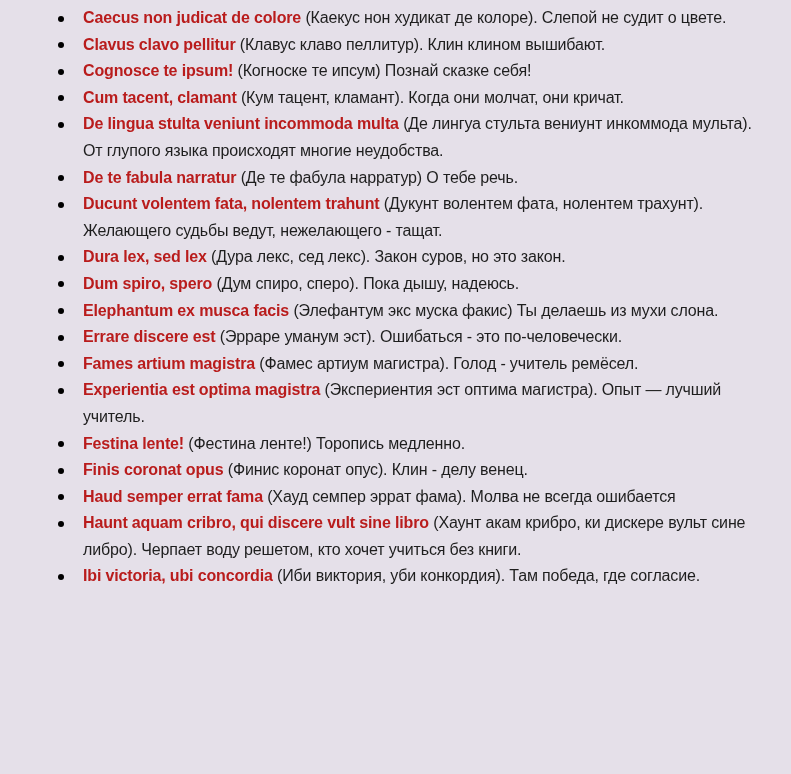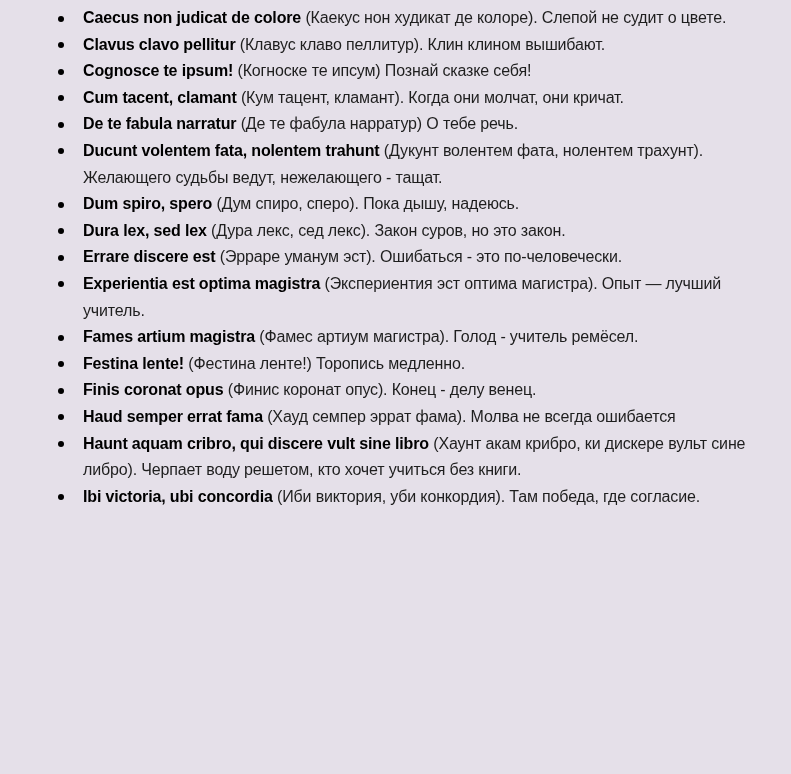--- a/index.html
+++ b/index.html
@@ -29,38 +29,40 @@
     position: absolute;
     left: -25px;
     top: 10.5px;
     width: 6px;
     height: 6px;
     border-radius: 50%;
     background: #000;
   }
   .latin {
     font-weight: bold;
-    color: #000000;
+    color: #b91c1c;
   }
 </style>
 </head>
 <body style="background: rgb(229, 224, 233);">
 
 <div>
   <ul class="proverb-list">
     <li class="proverb-item"><span class="dot"></span><b class="latin">Caecus non judicat de colore</b> <span>(Каекус нон худикат де колоре). Слепой не судит о цвете.</span></li>
     <li class="proverb-item"><span class="dot"></span><b class="latin">Clavus clavo pellitur</b> <span>(Клавус клаво пеллитур). Клин клином вышибают.</span></li>
     <li class="proverb-item"><span class="dot"></span><b class="latin">Cognosce te ipsum!</b> <span>(Когноске те ипсум) Познай сказке себя!</span></li>
     <li class="proverb-item"><span class="dot"></span><b class="latin">Cum tacent, clamant</b> <span>(Кум тацент, кламант). Когда они молчат, они кричат.</span></li>
+    <li class="proverb-item"><span class="dot"></span><b class="latin">De lingua stulta veniunt incommoda multa</b> <span>(Де лингуа стульта вениунт инкоммода мульта). От глупого языка происходят многие неудобства.</span></li>
     <li class="proverb-item"><span class="dot"></span><b class="latin">De te fabula narratur</b> <span>(Де те фабула нарратур) О тебе речь.</span></li>
     <li class="proverb-item"><span class="dot"></span><b class="latin">Ducunt volentem fata, nolentem trahunt</b> <span>(Дукунт волентем фата, нолентем трахунт). Желающего судьбы ведут, нежелающего - тащат.</span></li>
+    <li class="proverb-item"><span class="dot"></span><b class="latin">Dura lex, sed lex</b> <span>(Дура лекс, сед лекс). Закон суров, но это закон.</span></li>
     <li class="proverb-item"><span class="dot"></span><b class="latin">Dum spiro, spero</b> <span>(Дум спиро, сперо). Пока дышу, надеюсь.</span></li>
-    <li class="proverb-item"><span class="dot"></span><b class="latin">Dura lex, sed lex</b> <span>(Дура лекс, сед лекс). Закон суров, но это закон.</span></li>
+    <li class="proverb-item"><span class="dot"></span><b class="latin">Elephantum ex musca facis</b> <span>(Элефантум экс муска факис) Ты делаешь из мухи слона.</span></li>
     <li class="proverb-item"><span class="dot"></span><b class="latin">Errare discere est</b> <span>(Эрраре уманум эст). Ошибаться - это по-человечески.</span></li>
+    <li class="proverb-item"><span class="dot"></span><b class="latin">Fames artium magistra</b> <span>(Фамес артиум магистра). Голод - учитель ремёсел.</span></li>
     <li class="proverb-item"><span class="dot"></span><b class="latin">Experientia est optima magistra</b> <span>(Экспериентия эст оптима магистра). Опыт — лучший учитель.</span></li>
-    <li class="proverb-item"><span class="dot"></span><b class="latin">Fames artium magistra</b> <span>(Фамес артиум магистра). Голод - учитель ремёсел.</span></li>
     <li class="proverb-item"><span class="dot"></span><b class="latin">Festina lente!</b> <span>(Фестина ленте!) Торопись медленно.</span></li>
-    <li class="proverb-item"><span class="dot"></span><b class="latin">Finis coronat opus</b> <span>(Финис коронат опус). Конец - делу венец.</span></li>
+    <li class="proverb-item"><span class="dot"></span><b class="latin">Finis coronat opus</b> <span>(Финис коронат опус). Клин - делу венец.</span></li>
     <li class="proverb-item"><span class="dot"></span><b class="latin">Haud semper errat fama</b> <span>(Хауд семпер эррат фама). Молва не всегда ошибается</span></li>
     <li class="proverb-item"><span class="dot"></span><b class="latin">Haunt aquam cribro, qui discere vult sine libro</b> <span>(Хаунт акам крибро, ки дискере вульт сине либро). Черпает воду решетом, кто хочет учиться без книги.</span></li>
     <li class="proverb-item"><span class="dot"></span><b class="latin">Ibi victoria, ubi concordia</b> <span>(Иби виктория, уби конкордия). Там победа, где согласие.</span></li>
   </ul>
 </div>
 
 </body></html>

